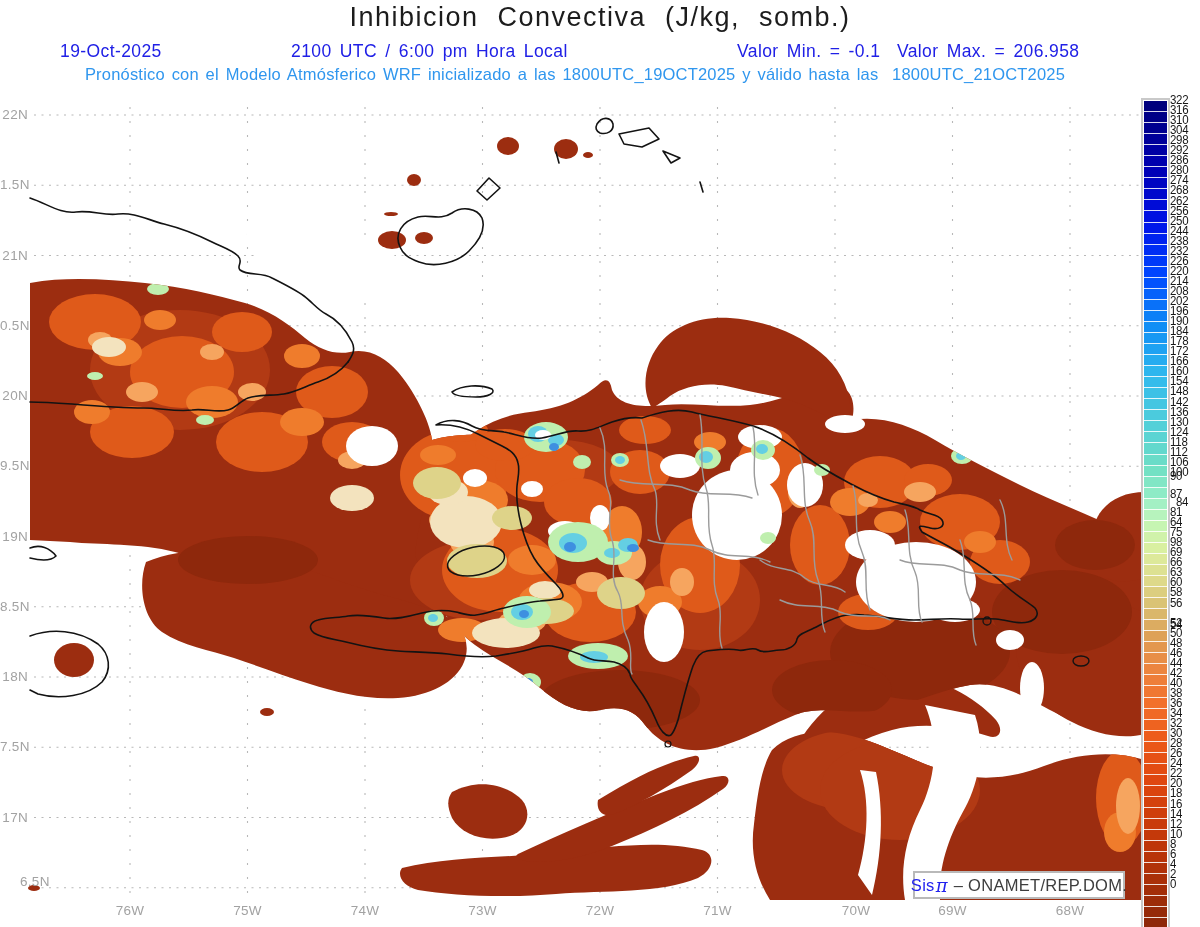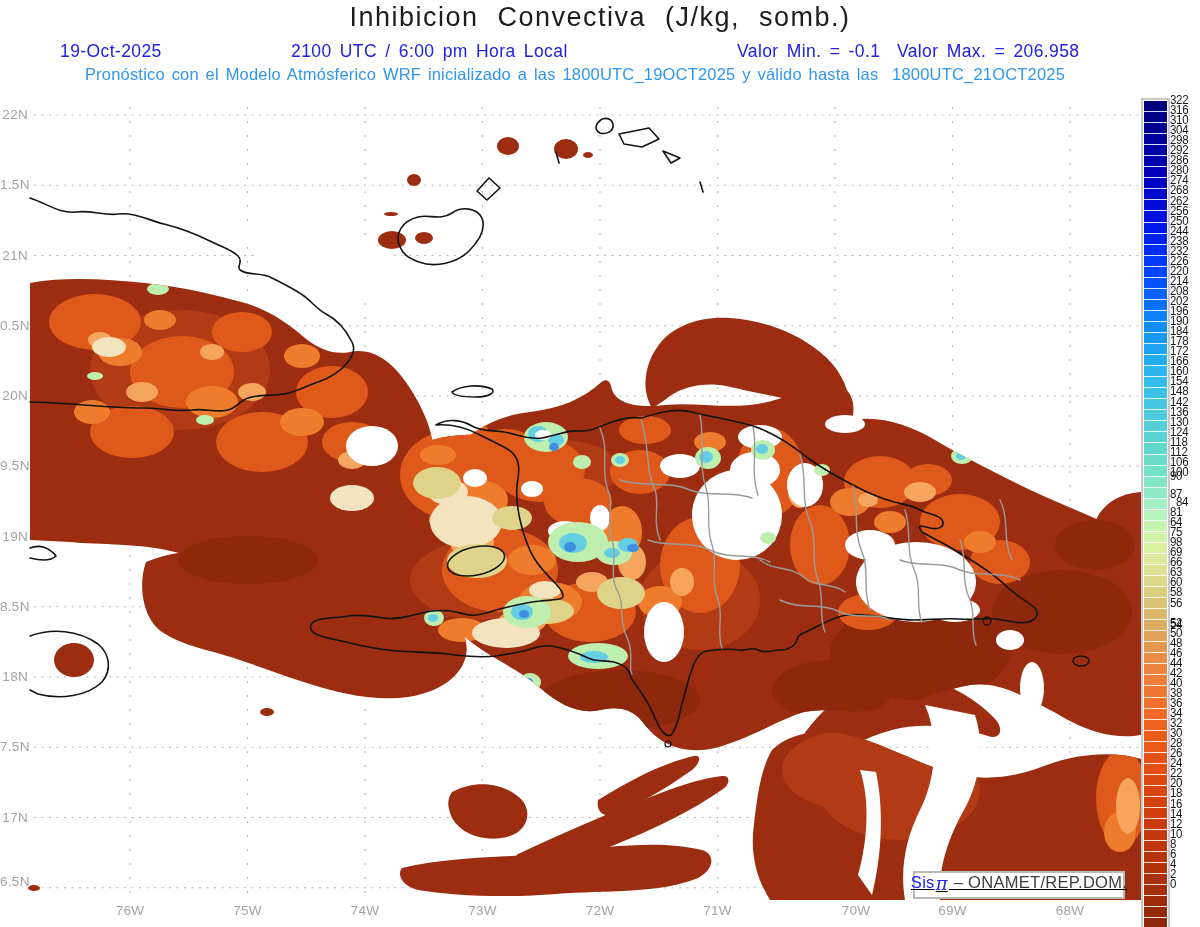--- a/index.html
+++ b/index.html
@@ -18,22 +18,22 @@
   .latlab{left:0;width:28px;text-align:right;font-size:13.5px;color:#a2a2a2;
       letter-spacing:.3px;}
   .lonlab{top:903px;font-size:13.5px;color:#a2a2a2;transform:translateX(-50%);
       letter-spacing:.3px;}
   #colorbar{position:absolute;left:1141px;top:98px;z-index:3;background:#fff;
       border:2px solid #c9c9c9;padding:1px;}
   .cbar-cell{width:23px;}
   .cbar-lab{position:absolute;left:1170px;z-index:3;font-size:12.5px;line-height:13px;
       color:#161616;letter-spacing:-0.3px;transform:scaleX(.92);transform-origin:left center;}
   #sispi-box{left:913px;top:871px;width:208px;height:24px;border:2px solid #b9b9b9;
-      background:#fff;z-index:3;display:flex;justify-content:center;
-      font-size:16.5px;letter-spacing:.3px;text-decoration:underline;}
+      background:#fff;z-index:3;display:flex;align-items:center;justify-content:center;
+      font-size:16.5px;letter-spacing:.3px;}
   #sispi-box .sis{color:#2222ee;}
   #sispi-box .pi{color:#2222ee;font-style:italic;font-family:"DejaVu Serif",serif;
       font-size:18px;margin:0 1px;}
   #sispi-box .rest{color:#3d3d3d;}
 </style>
 </head>
 <body>
 
 <div class="overlay" id="page-title">Inhibicion Convectiva (J/kg, somb.)</div>
 <div class="overlay hdr2" id="hdr-date">19-Oct-2025</div>
@@ -295,21 +295,21 @@
     <div class="overlay latlab" style="top: 177.3px;">1.5N</div>
     <div class="overlay latlab" style="top: 247.5px;">21N</div>
     <div class="overlay latlab" style="top: 317.8px;">0.5N</div>
     <div class="overlay latlab" style="top: 388px;">20N</div>
     <div class="overlay latlab" style="top: 458.3px;">9.5N</div>
     <div class="overlay latlab" style="top: 528.5px;">19N</div>
     <div class="overlay latlab" style="top: 598.8px;">8.5N</div>
     <div class="overlay latlab" style="top: 669px;">18N</div>
     <div class="overlay latlab" style="top: 739.3px;">7.5N</div>
     <div class="overlay latlab" style="top: 809.5px;">17N</div>
-    <div class="overlay latlab" style="top: 874px;">6.5N</div>
+    <div class="overlay latlab" style="top: 874px; padding-left: 20px;">6.5N</div>
   </div>
 <div id="lon-ticks">
     <div class="overlay lonlab" style="left: 130px;">76W</div>
     <div class="overlay lonlab" style="left: 247.5px;">75W</div>
     <div class="overlay lonlab" style="left: 365px;">74W</div>
     <div class="overlay lonlab" style="left: 482.5px;">73W</div>
     <div class="overlay lonlab" style="left: 600px;">72W</div>
     <div class="overlay lonlab" style="left: 717.5px;">71W</div>
     <div class="overlay lonlab" style="left: 856px;">70W</div>
     <div class="overlay lonlab" style="left: 952.5px;">69W</div>

